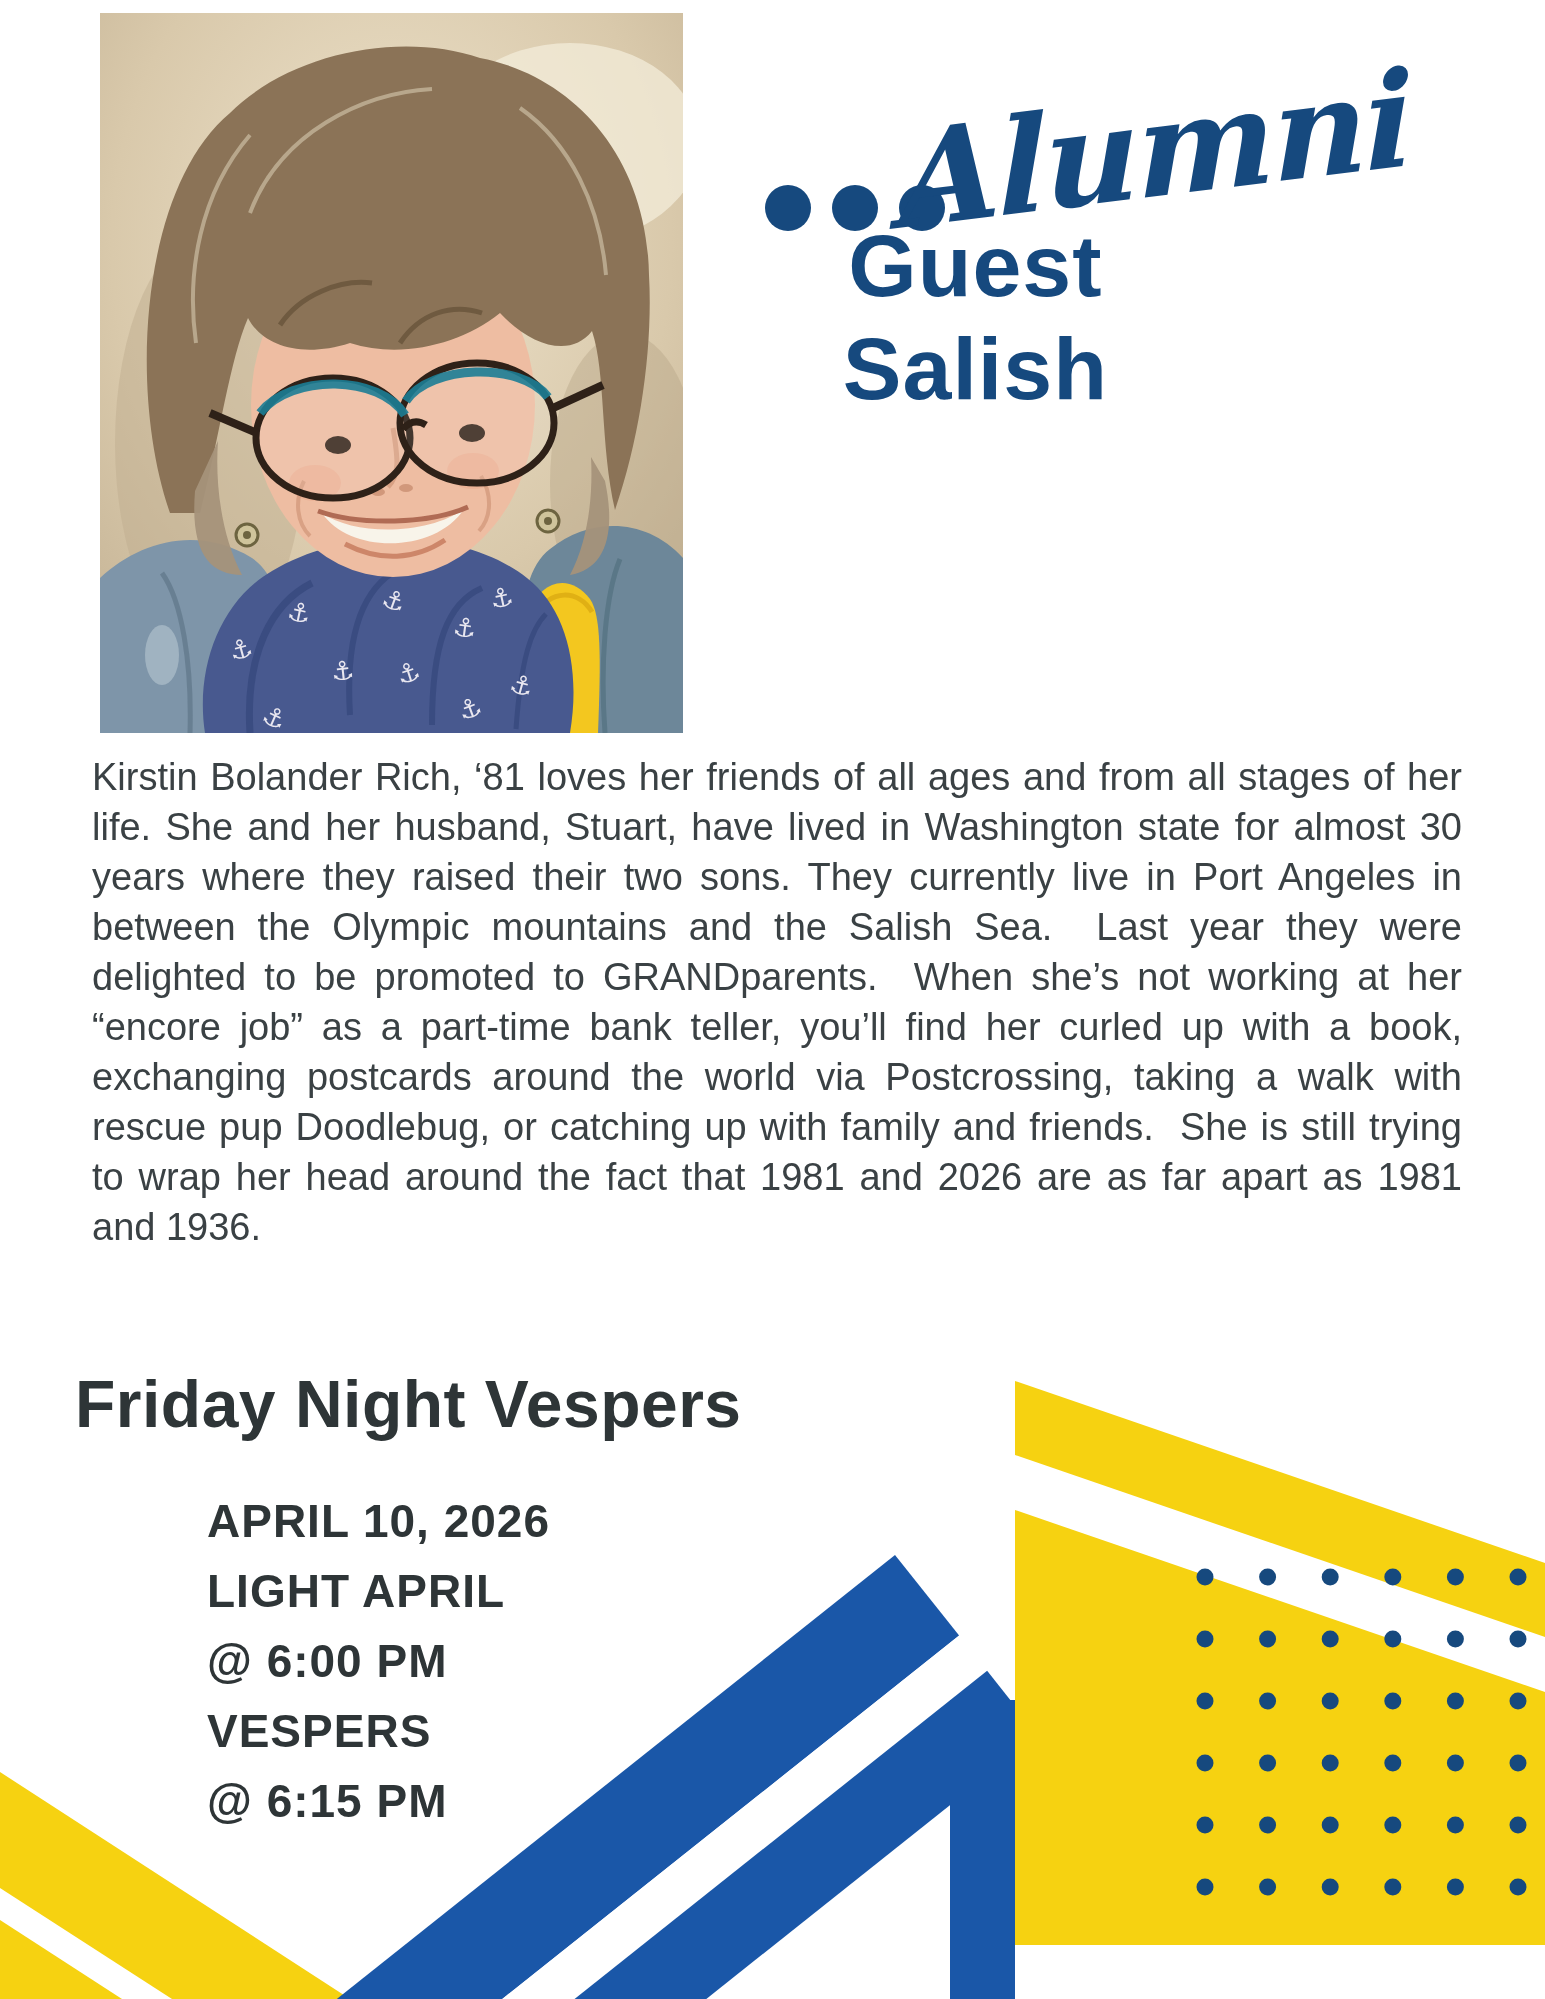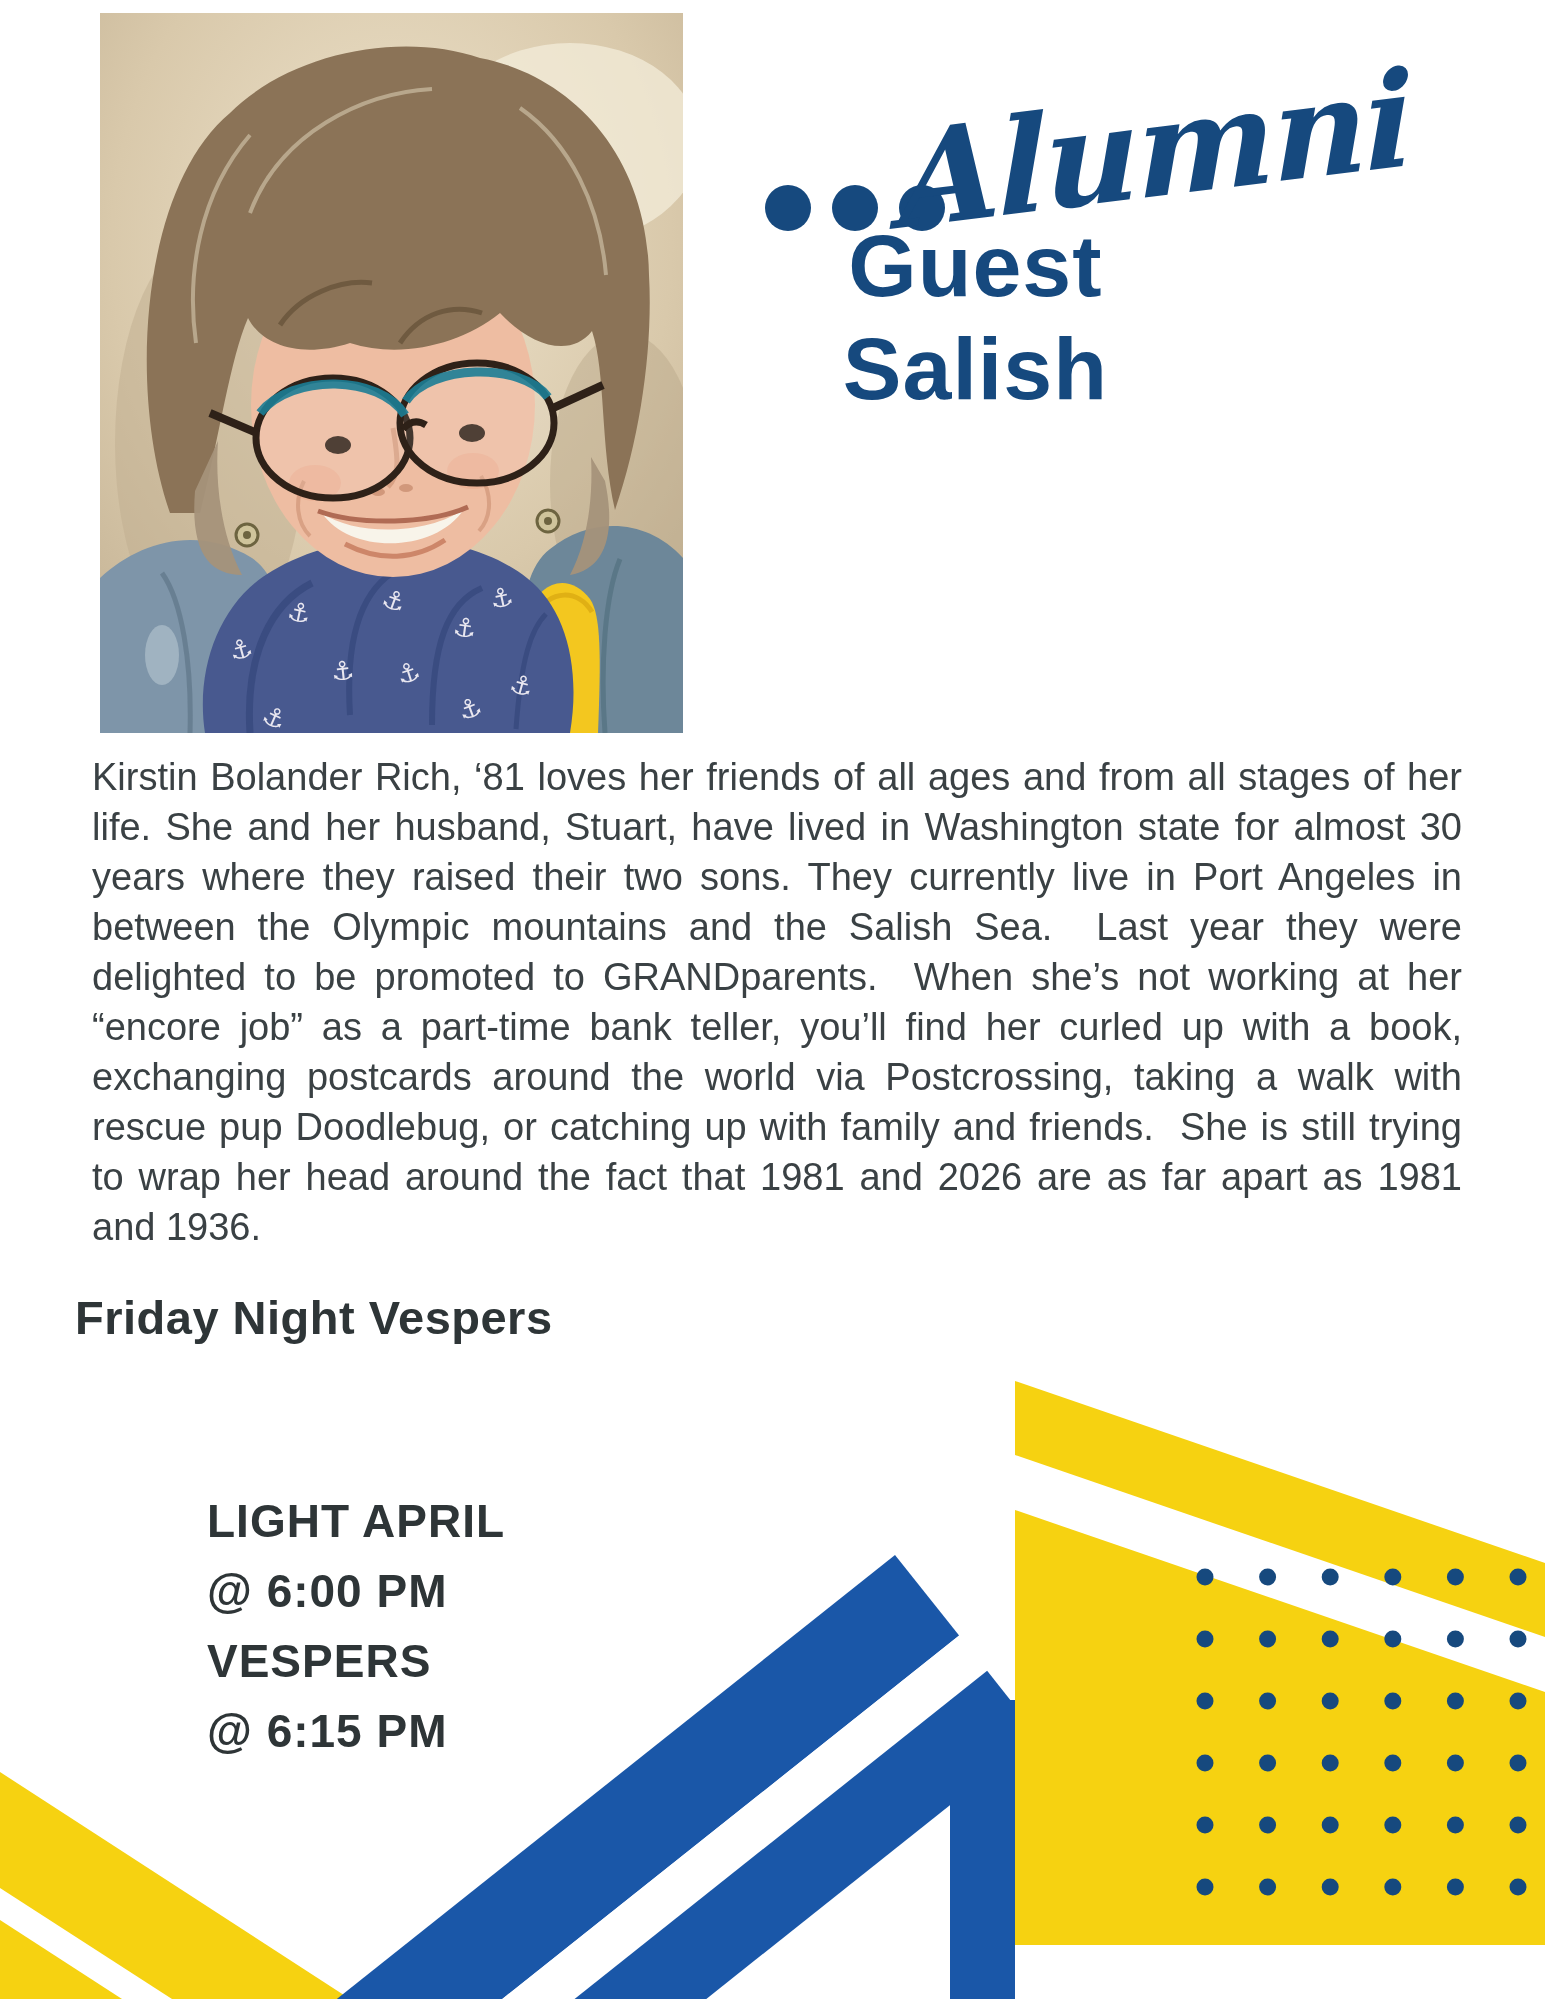--- a/index.html
+++ b/index.html
@@ -32,22 +32,22 @@
     line-height:103px;letter-spacing:1px;white-space:nowrap;
   }
   
   .bio{
     position:absolute;left:88px;top:748px;width:1370px;margin:4px;z-index:2;
     font-size:38px;line-height:50px;color:var(--text);
     text-align:justify;white-space:pre-wrap;
   }
   
   .event-heading{
-    position:absolute;left:75px;top:1290px;margin:0;z-index:3;
-    font-size:47px;font-weight:bold;color:var(--heading);letter-spacing:0.5px;
+    position:absolute;left:75px;top:1366px;margin:0;z-index:3;
+    font-size:66px;font-weight:bold;color:var(--heading);letter-spacing:0.5px;
   }
   .event-details{
     position:absolute;left:207px;top:1486px;z-index:3;
     font-size:46px;font-weight:bold;color:var(--heading);
     line-height:70px;letter-spacing:1px;
   }
   
   .deco{position:absolute;left:0;top:0;width:1545px;height:1999px;z-index:1;}
   .f-navy{fill:var(--navy);}
   .f-royal{fill:var(--royal);}
@@ -164,20 +164,21 @@
   <div class="script-title">Alumni</div>
   <div class="main-title">
     <div>Guest</div>
     <div>Salish</div>
   </div>
 
   <p class="bio">Kirstin Bolander Rich, ‘81 loves her friends of all ages and from all stages of her life. She and her husband, Stuart, have lived in Washington state for almost 30 years where they raised their two sons. They currently live in Port Angeles in between the Olympic mountains and the Salish Sea.  Last year they were delighted to be promoted to GRANDparents.  When she’s not working at her “encore job” as a part-time bank teller, you’ll find her curled up with a book, exchanging postcards around the world via Postcrossing, taking a walk with rescue pup Doodlebug, or catching up with family and friends.  She is still trying to wrap her head around the fact that 1981 and 2026 are as far apart as 1981 and 1936.</p>
 
   <h2 class="event-heading">Friday Night Vespers</h2>
   <div class="event-details">
+    <div class="event-line">APRIL 10, 2026</div>
     <div class="event-line">LIGHT APRIL</div>
     <div class="event-line">@ 6:00 PM</div>
     <div class="event-line">VESPERS</div>
     <div class="event-line">@ 6:15 PM</div>
   </div>
 
   <svg class="deco" viewBox="0 0 1545 1999">
 
     <polygon class="f-yellow" points="0,1772 350,1999 172,1999 0,1888"></polygon>
     <polygon class="f-yellow" points="0,1920 122,1999 0,1999"></polygon>

